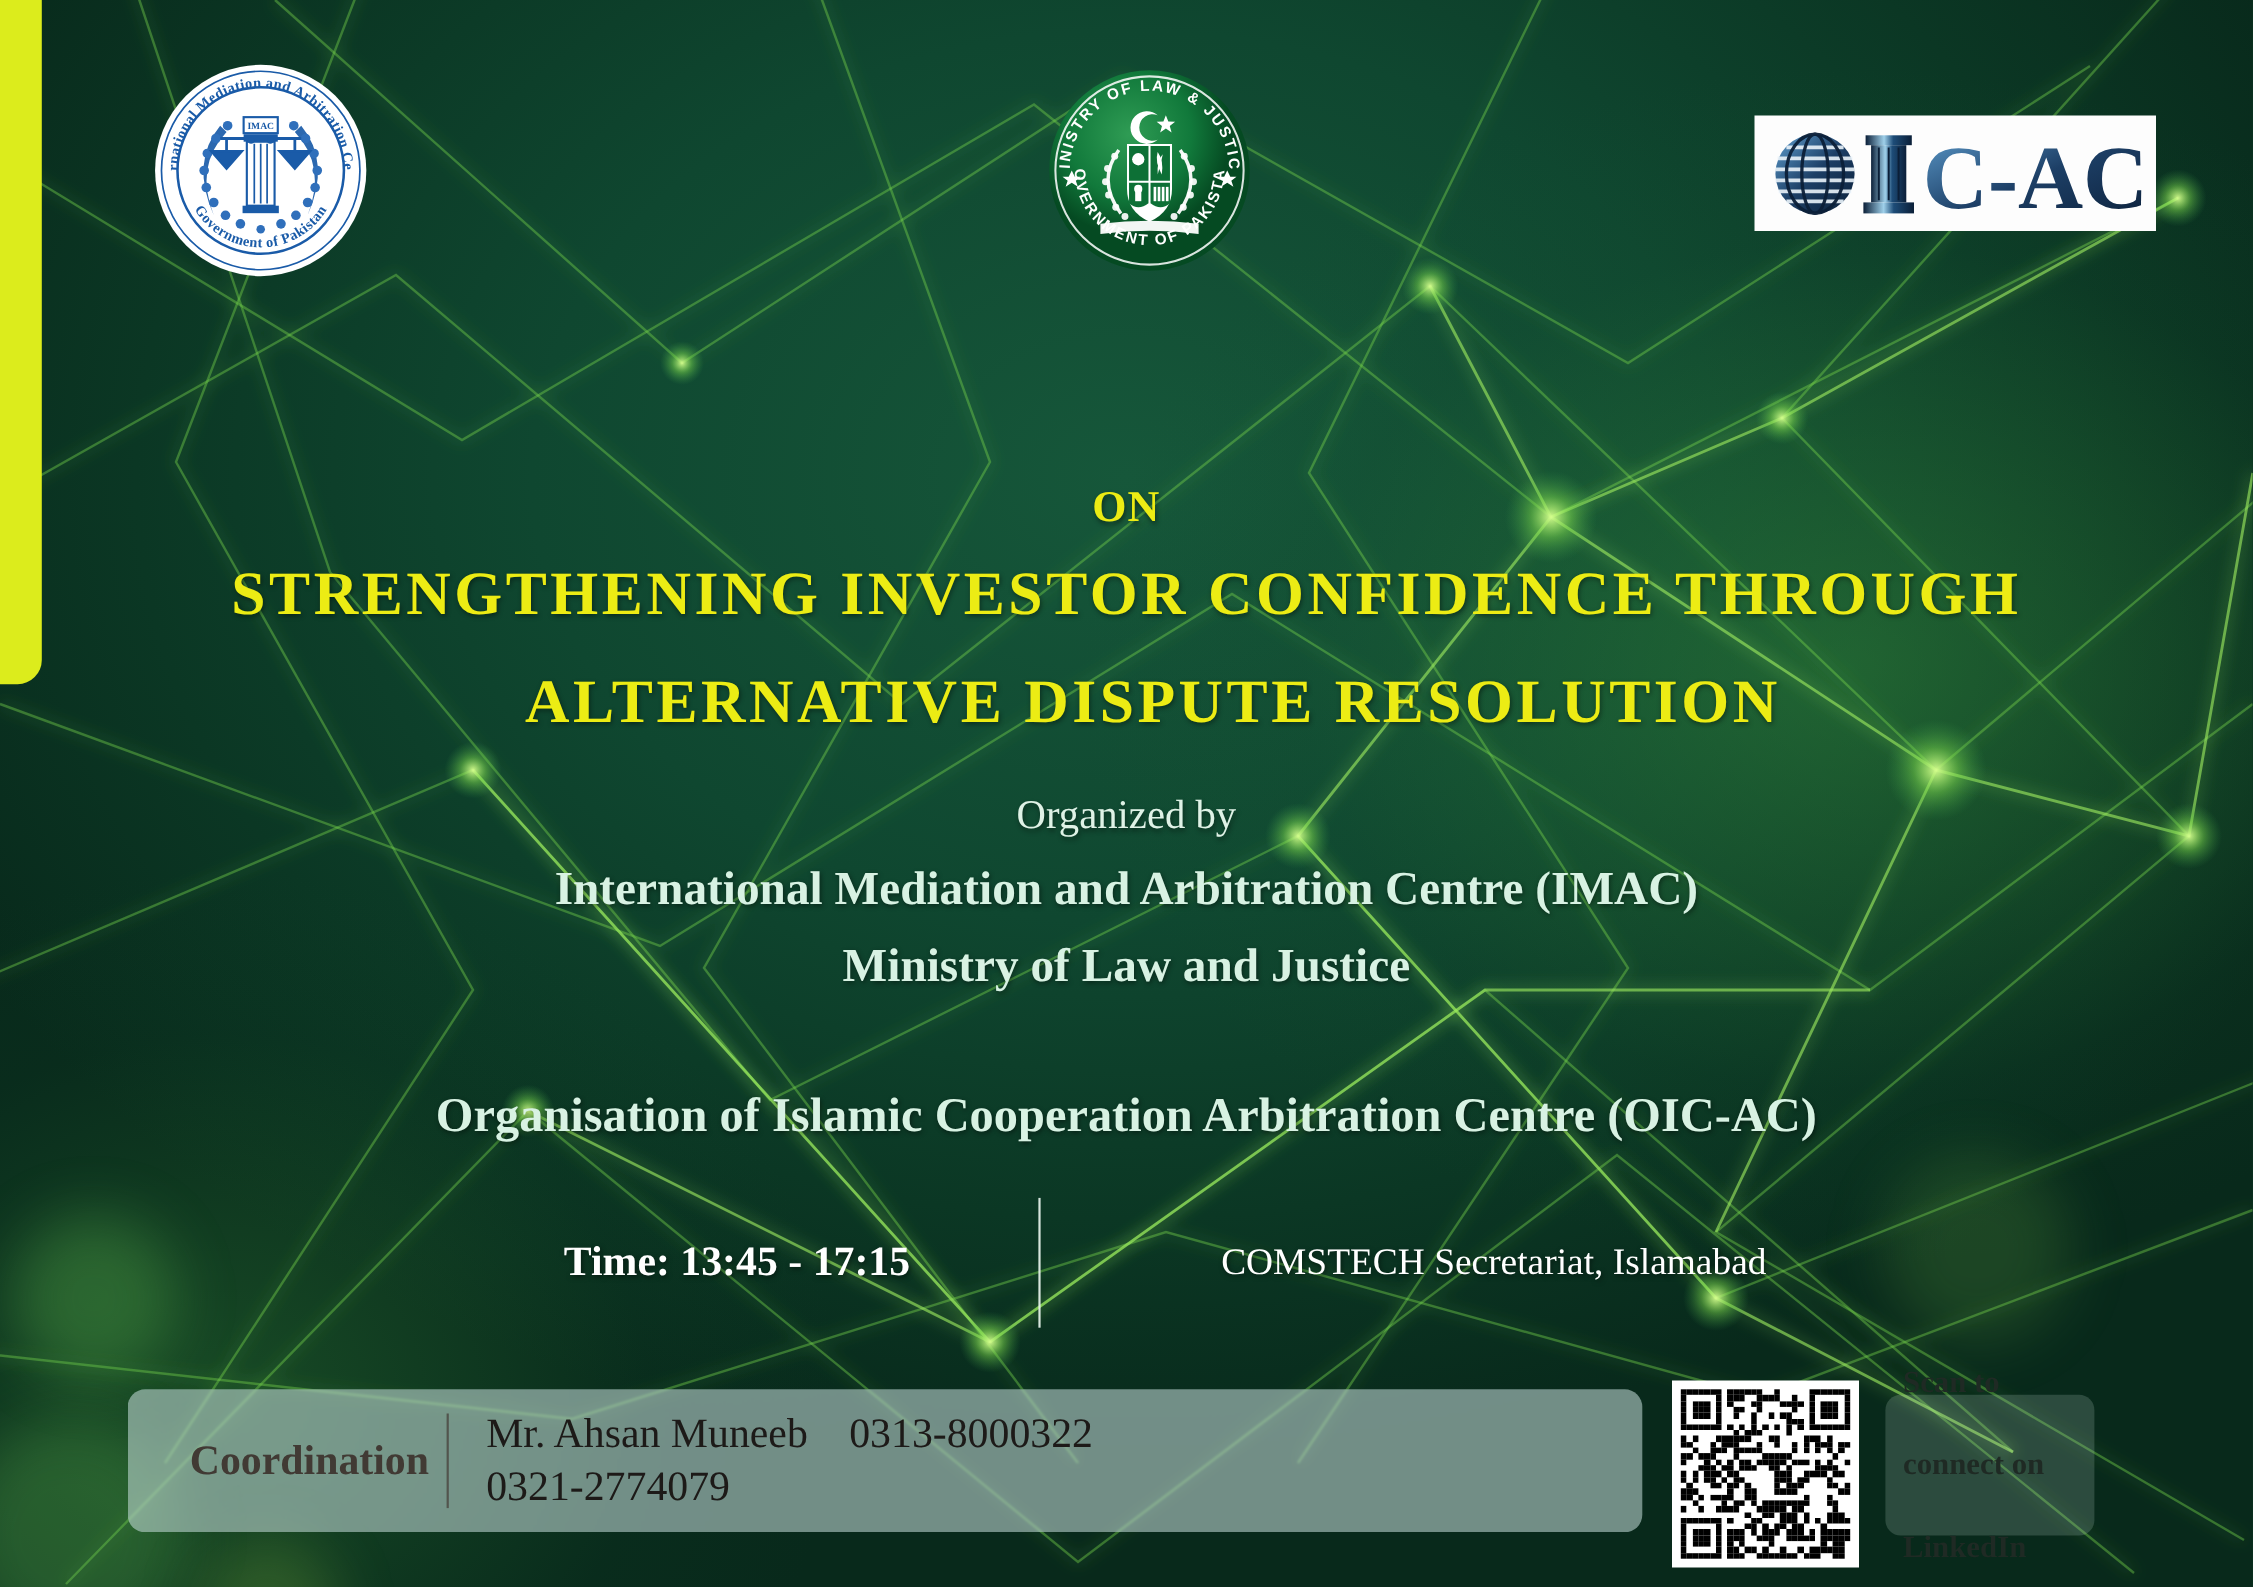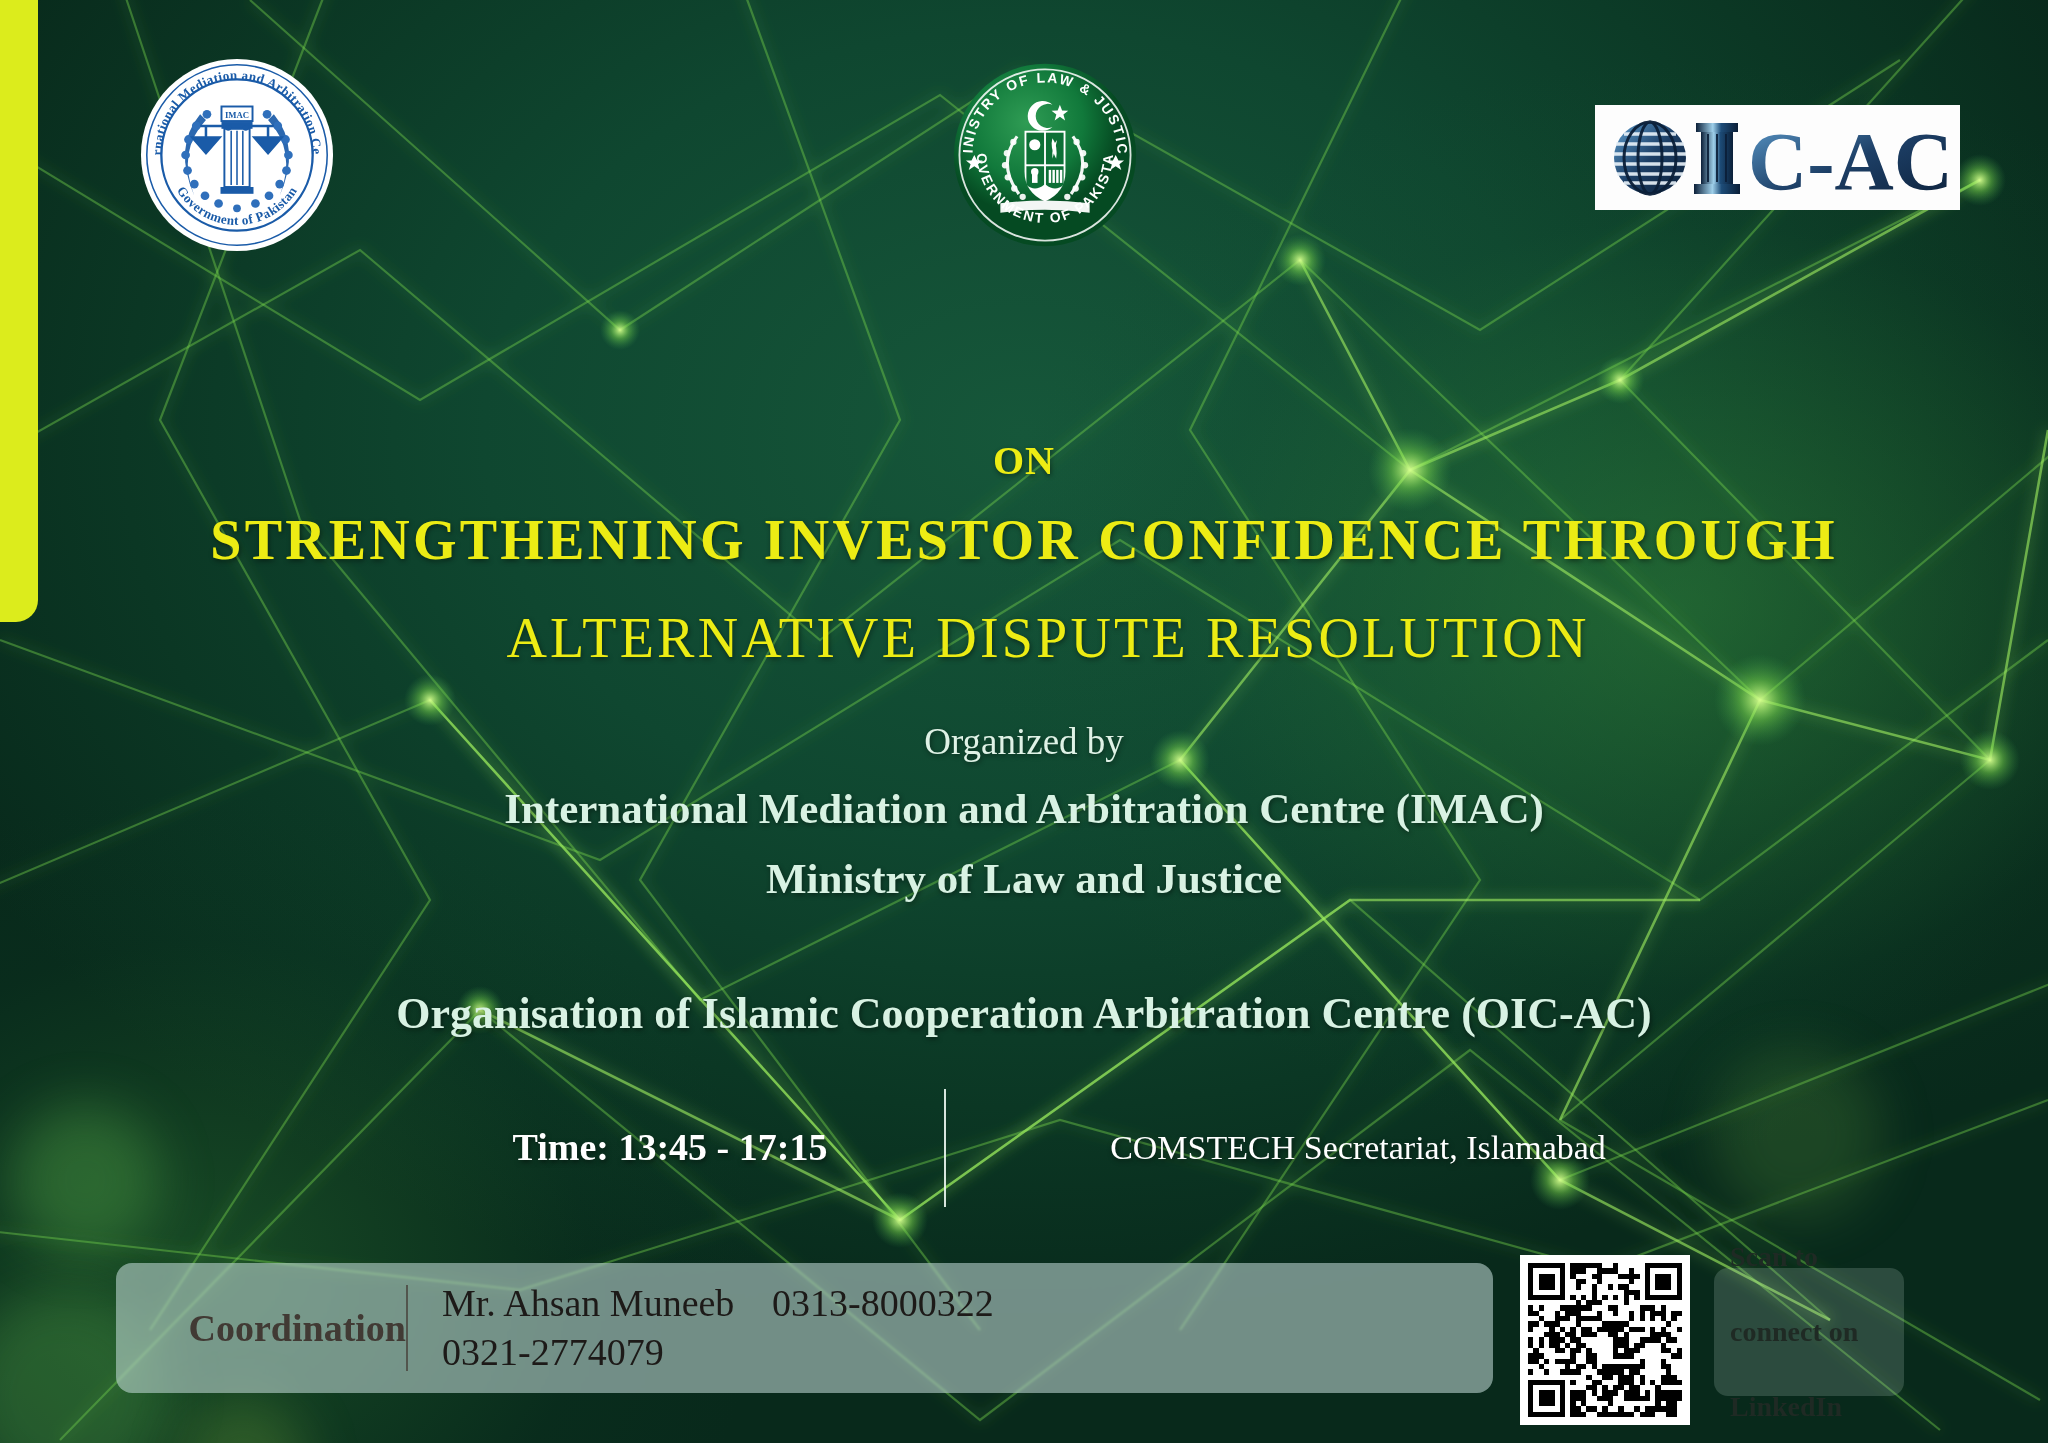--- a/index.html
+++ b/index.html
@@ -63,21 +63,21 @@
     text-shadow:1px 2px 5px rgba(0,0,0,0.45);
   }
   .t-sub1{
     top:512px;
     font-size:56px; font-weight:bold; color:#ecec14;
     letter-spacing:3.2px; line-height:1;
     text-shadow:1px 2px 5px rgba(0,0,0,0.45);
   }
   .t-sub2{
     top:610px;
-    font-size:56px; font-weight:normal; color:#ecec14;
+    font-size:56px; font-weight:bold; color:#ecec14;
     letter-spacing:3.2px; line-height:1;
     text-shadow:1px 2px 5px rgba(0,0,0,0.45);
     margin-left:48px;
   }
 
   .t-orgby{
     top:723px;
     font-size:37px; font-weight:normal; color:#dff2e6;
     line-height:1;
     text-shadow:1px 2px 5px rgba(0,0,0,0.45);
@@ -136,21 +136,21 @@
   .coord{
     position:absolute; left:116px; top:1263px;
     width:1377px; height:130px;
     background:rgba(198,222,219,0.56);
     border-radius:16px;
     display:flex; align-items:center;
     z-index:4;
     backdrop-filter:blur(1px);
   }
   .coord-label{
-    width:290px; 
+    width:290px; padding-right:16px;
     text-align:right;
     font-size:38px; font-weight:bold; color:#413a34;
     line-height:1.28;
   }
   .coord-rule{
     width:2px; height:86px;
     background:#4a4540; opacity:0.8;
   }
   .coord-rows{ padding-left:34px; }
   .coord-row{

